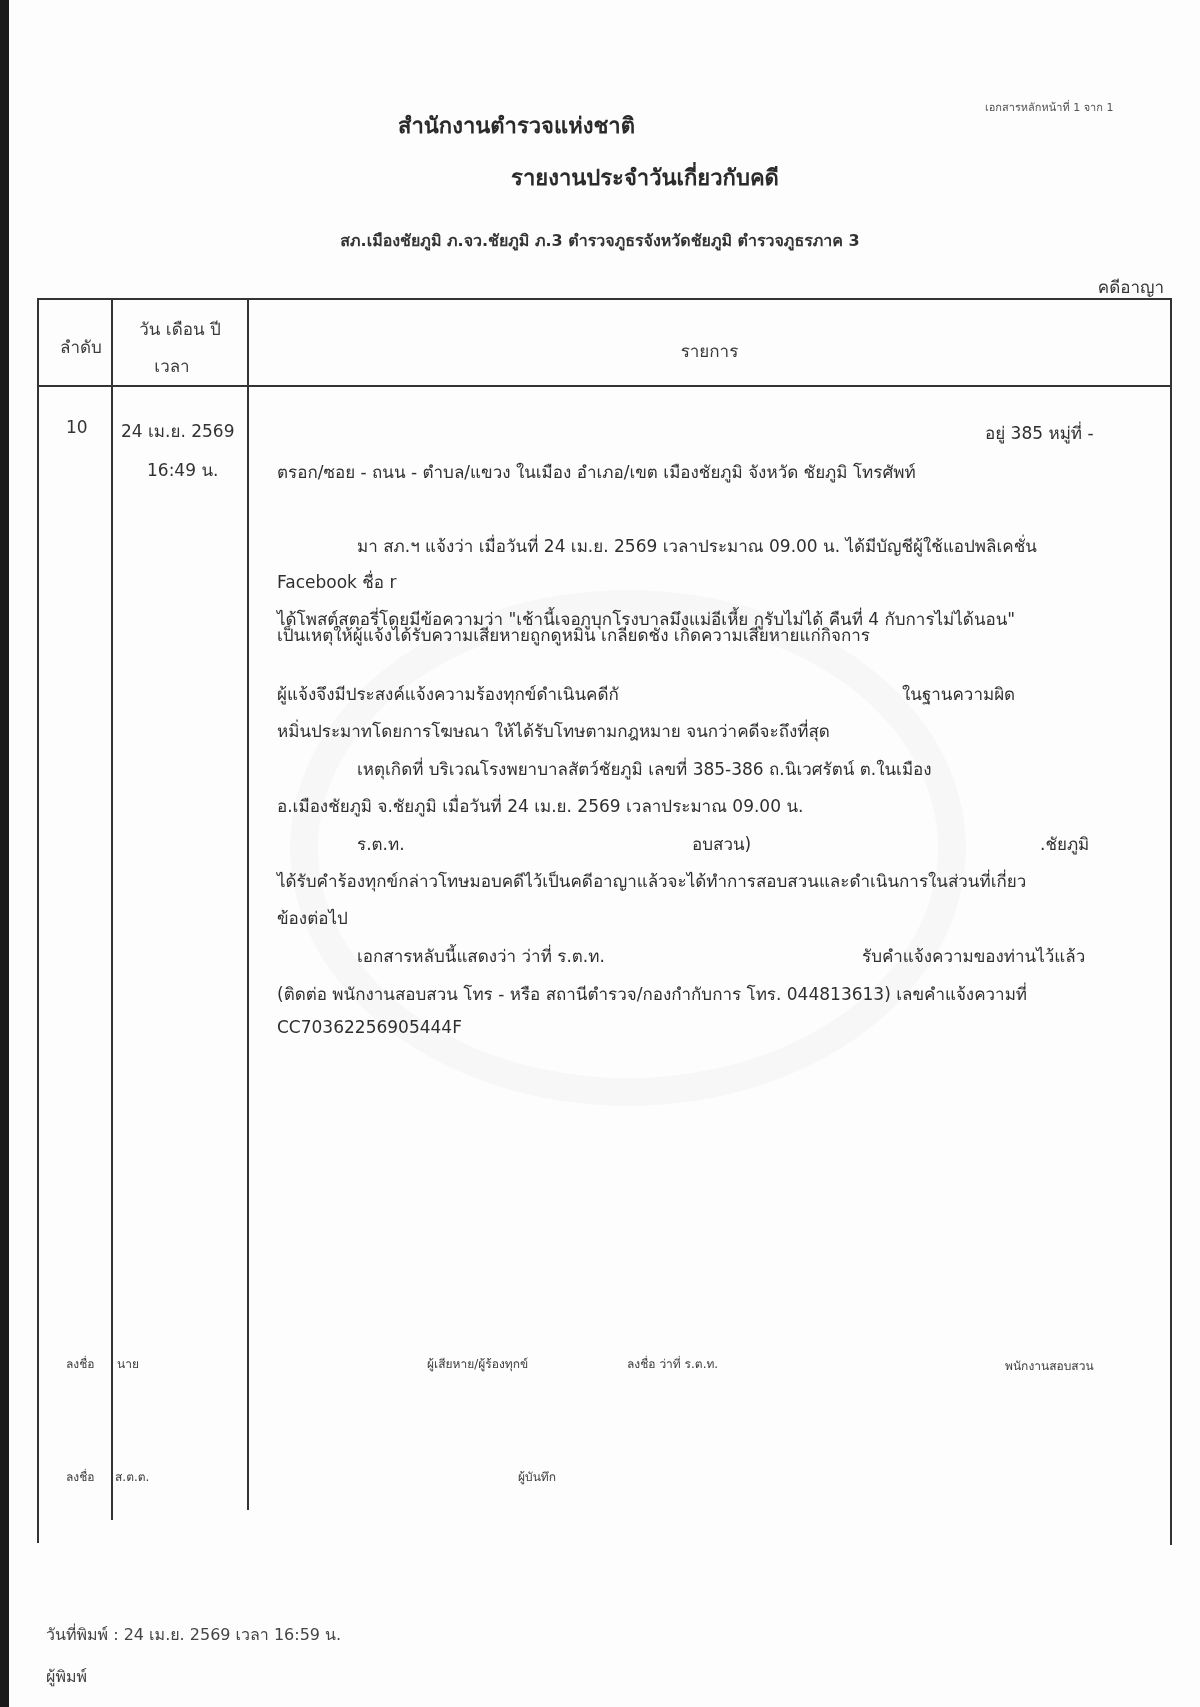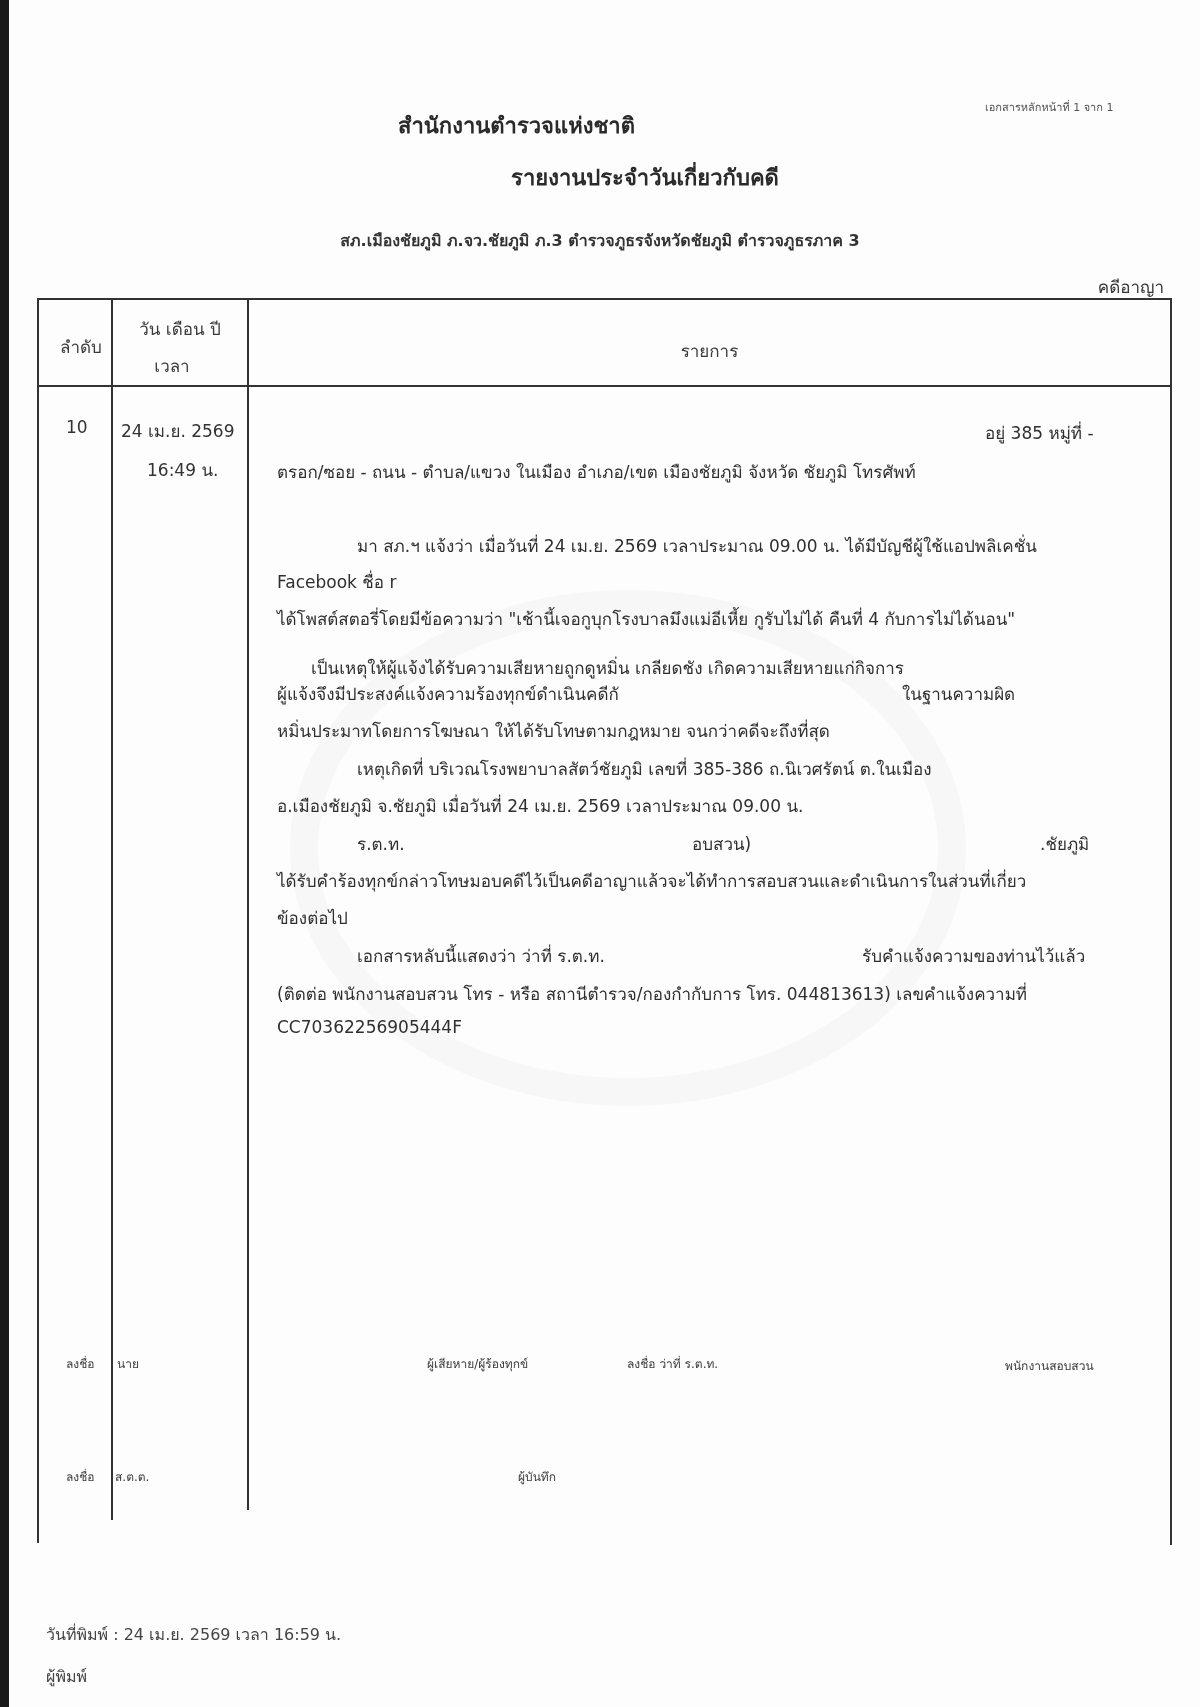--- a/index.html
+++ b/index.html
@@ -59,21 +59,21 @@
 
 <div class="cell" style="left:66px; top:417px;">10</div>
 <div class="cell" style="left:121px; top:417px; white-space:nowrap;">24 เม.ย. 2569</div>
 <div class="cell" style="left:147px; top:456px;">16:49 น.</div>
 
 <div class="body-line" style="left:985px; top:419px;">อยู่ 385 หมู่ที่ -</div>
 <div class="body-line" style="top:458px;">ตรอก/ซอย - ถนน - ตำบล/แขวง ในเมือง อำเภอ/เขต เมืองชัยภูมิ จังหวัด ชัยภูมิ โทรศัพท์</div>
 <div class="body-line indent" style="top:532px;">มา สภ.ฯ แจ้งว่า เมื่อวันที่ 24 เม.ย. 2569 เวลาประมาณ 09.00 น. ได้มีบัญชีผู้ใช้แอปพลิเคชั่น</div>
 <div class="body-line" style="top:568px;">Facebook ชื่อ r</div>
 <div class="body-line" style="top:605px;">ได้โพสต์สตอรี่โดยมีข้อความว่า "เช้านี้เจอกูบุกโรงบาลมึงแม่อีเหี้ย กูรับไม่ได้ คืนที่ 4 กับการไม่ได้นอน"</div>
-<div class="body-line" style="top:654px;margin-left:34px;">เป็นเหตุให้ผู้แจ้งได้รับความเสียหายถูกดูหมิ่น เกลียดชัง เกิดความเสียหายแก่กิจการ</div>
+<div class="body-line" style="top:621px;">เป็นเหตุให้ผู้แจ้งได้รับความเสียหายถูกดูหมิ่น เกลียดชัง เกิดความเสียหายแก่กิจการ</div>
 <div class="body-line" style="top:680px;">ผู้แจ้งจึงมีประสงค์แจ้งความร้องทุกข์ดำเนินคดีกั</div>
 <div class="body-line" style="left:902px; top:680px;">ในฐานความผิด</div>
 <div class="body-line" style="top:717px;">หมิ่นประมาทโดยการโฆษณา ให้ได้รับโทษตามกฎหมาย จนกว่าคดีจะถึงที่สุด</div>
 <div class="body-line indent" style="top:755px;">เหตุเกิดที่ บริเวณโรงพยาบาลสัตว์ชัยภูมิ เลขที่ 385-386 ถ.นิเวศรัตน์ ต.ในเมือง</div>
 <div class="body-line" style="top:792px;">อ.เมืองชัยภูมิ จ.ชัยภูมิ เมื่อวันที่ 24 เม.ย. 2569 เวลาประมาณ 09.00 น.</div>
 <div class="body-line indent" style="top:830px;">ร.ต.ท.</div>
 <div class="body-line" style="left:692px; top:830px;">อบสวน) </div>
 <div class="body-line" style="left:1040px; top:830px;">.ชัยภูมิ</div>
 <div class="body-line" style="top:867px;">ได้รับคำร้องทุกข์กล่าวโทษมอบคดีไว้เป็นคดีอาญาแล้วจะได้ทำการสอบสวนและดำเนินการในส่วนที่เกี่ยว</div>
 <div class="body-line" style="top:904px;">ข้องต่อไป</div>

